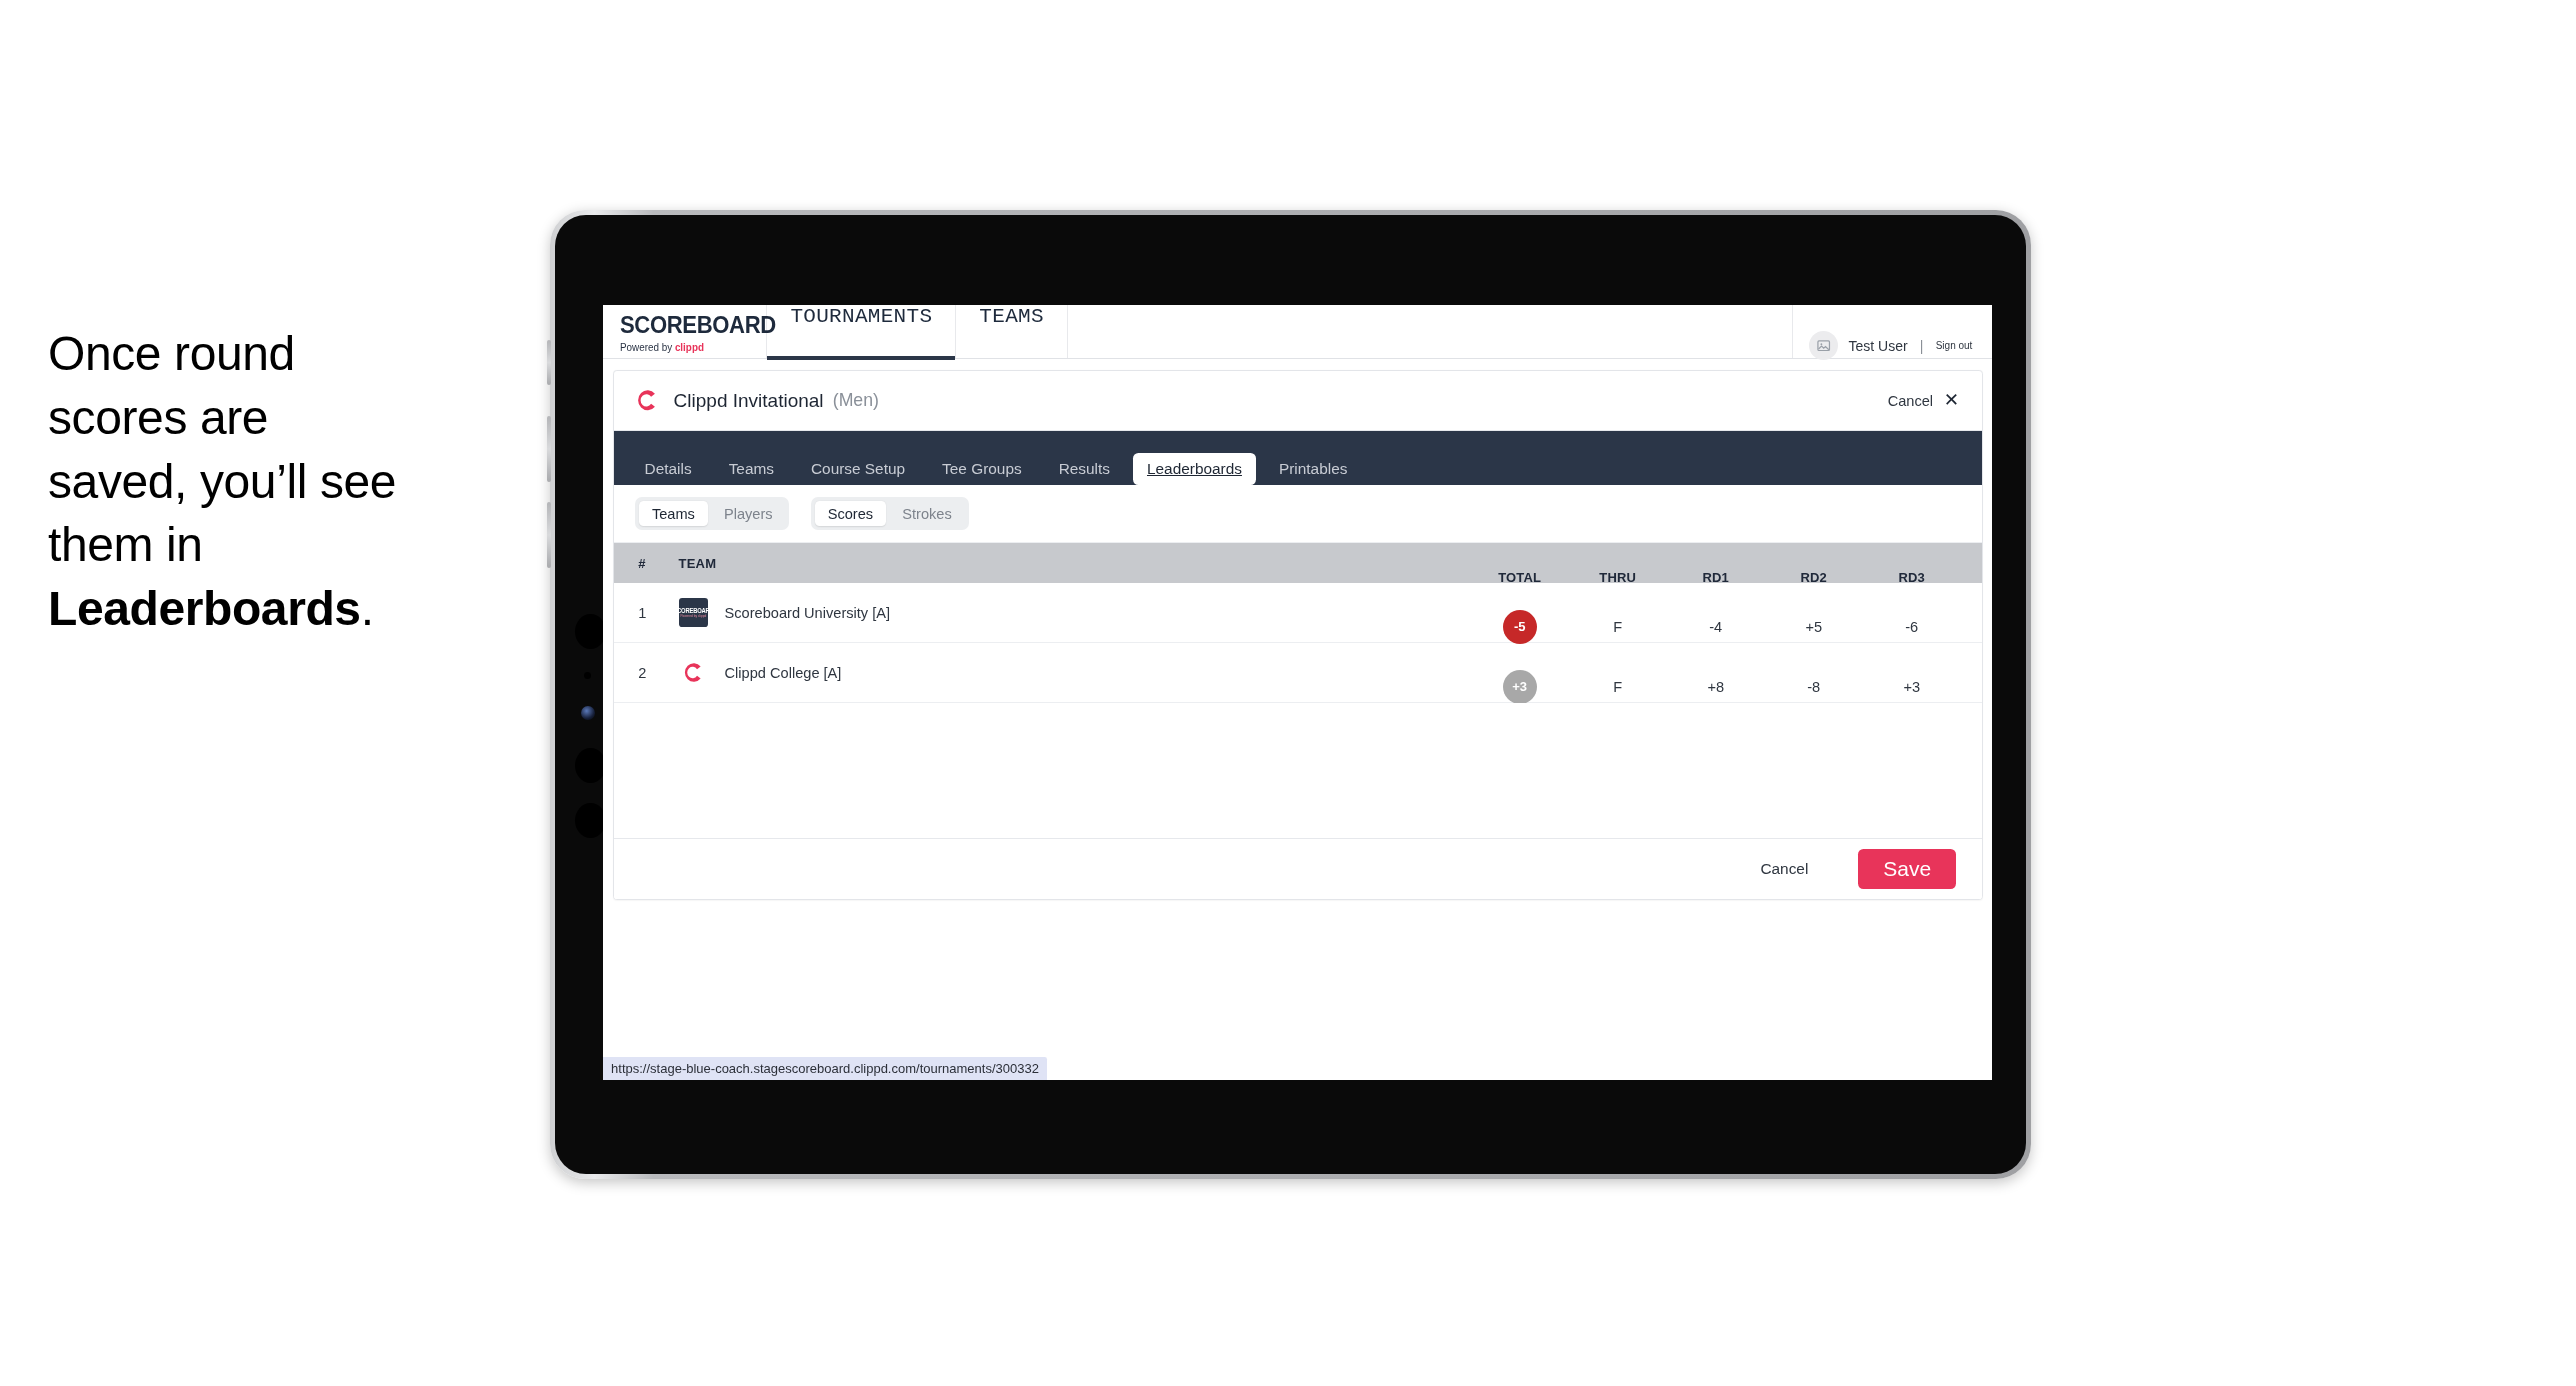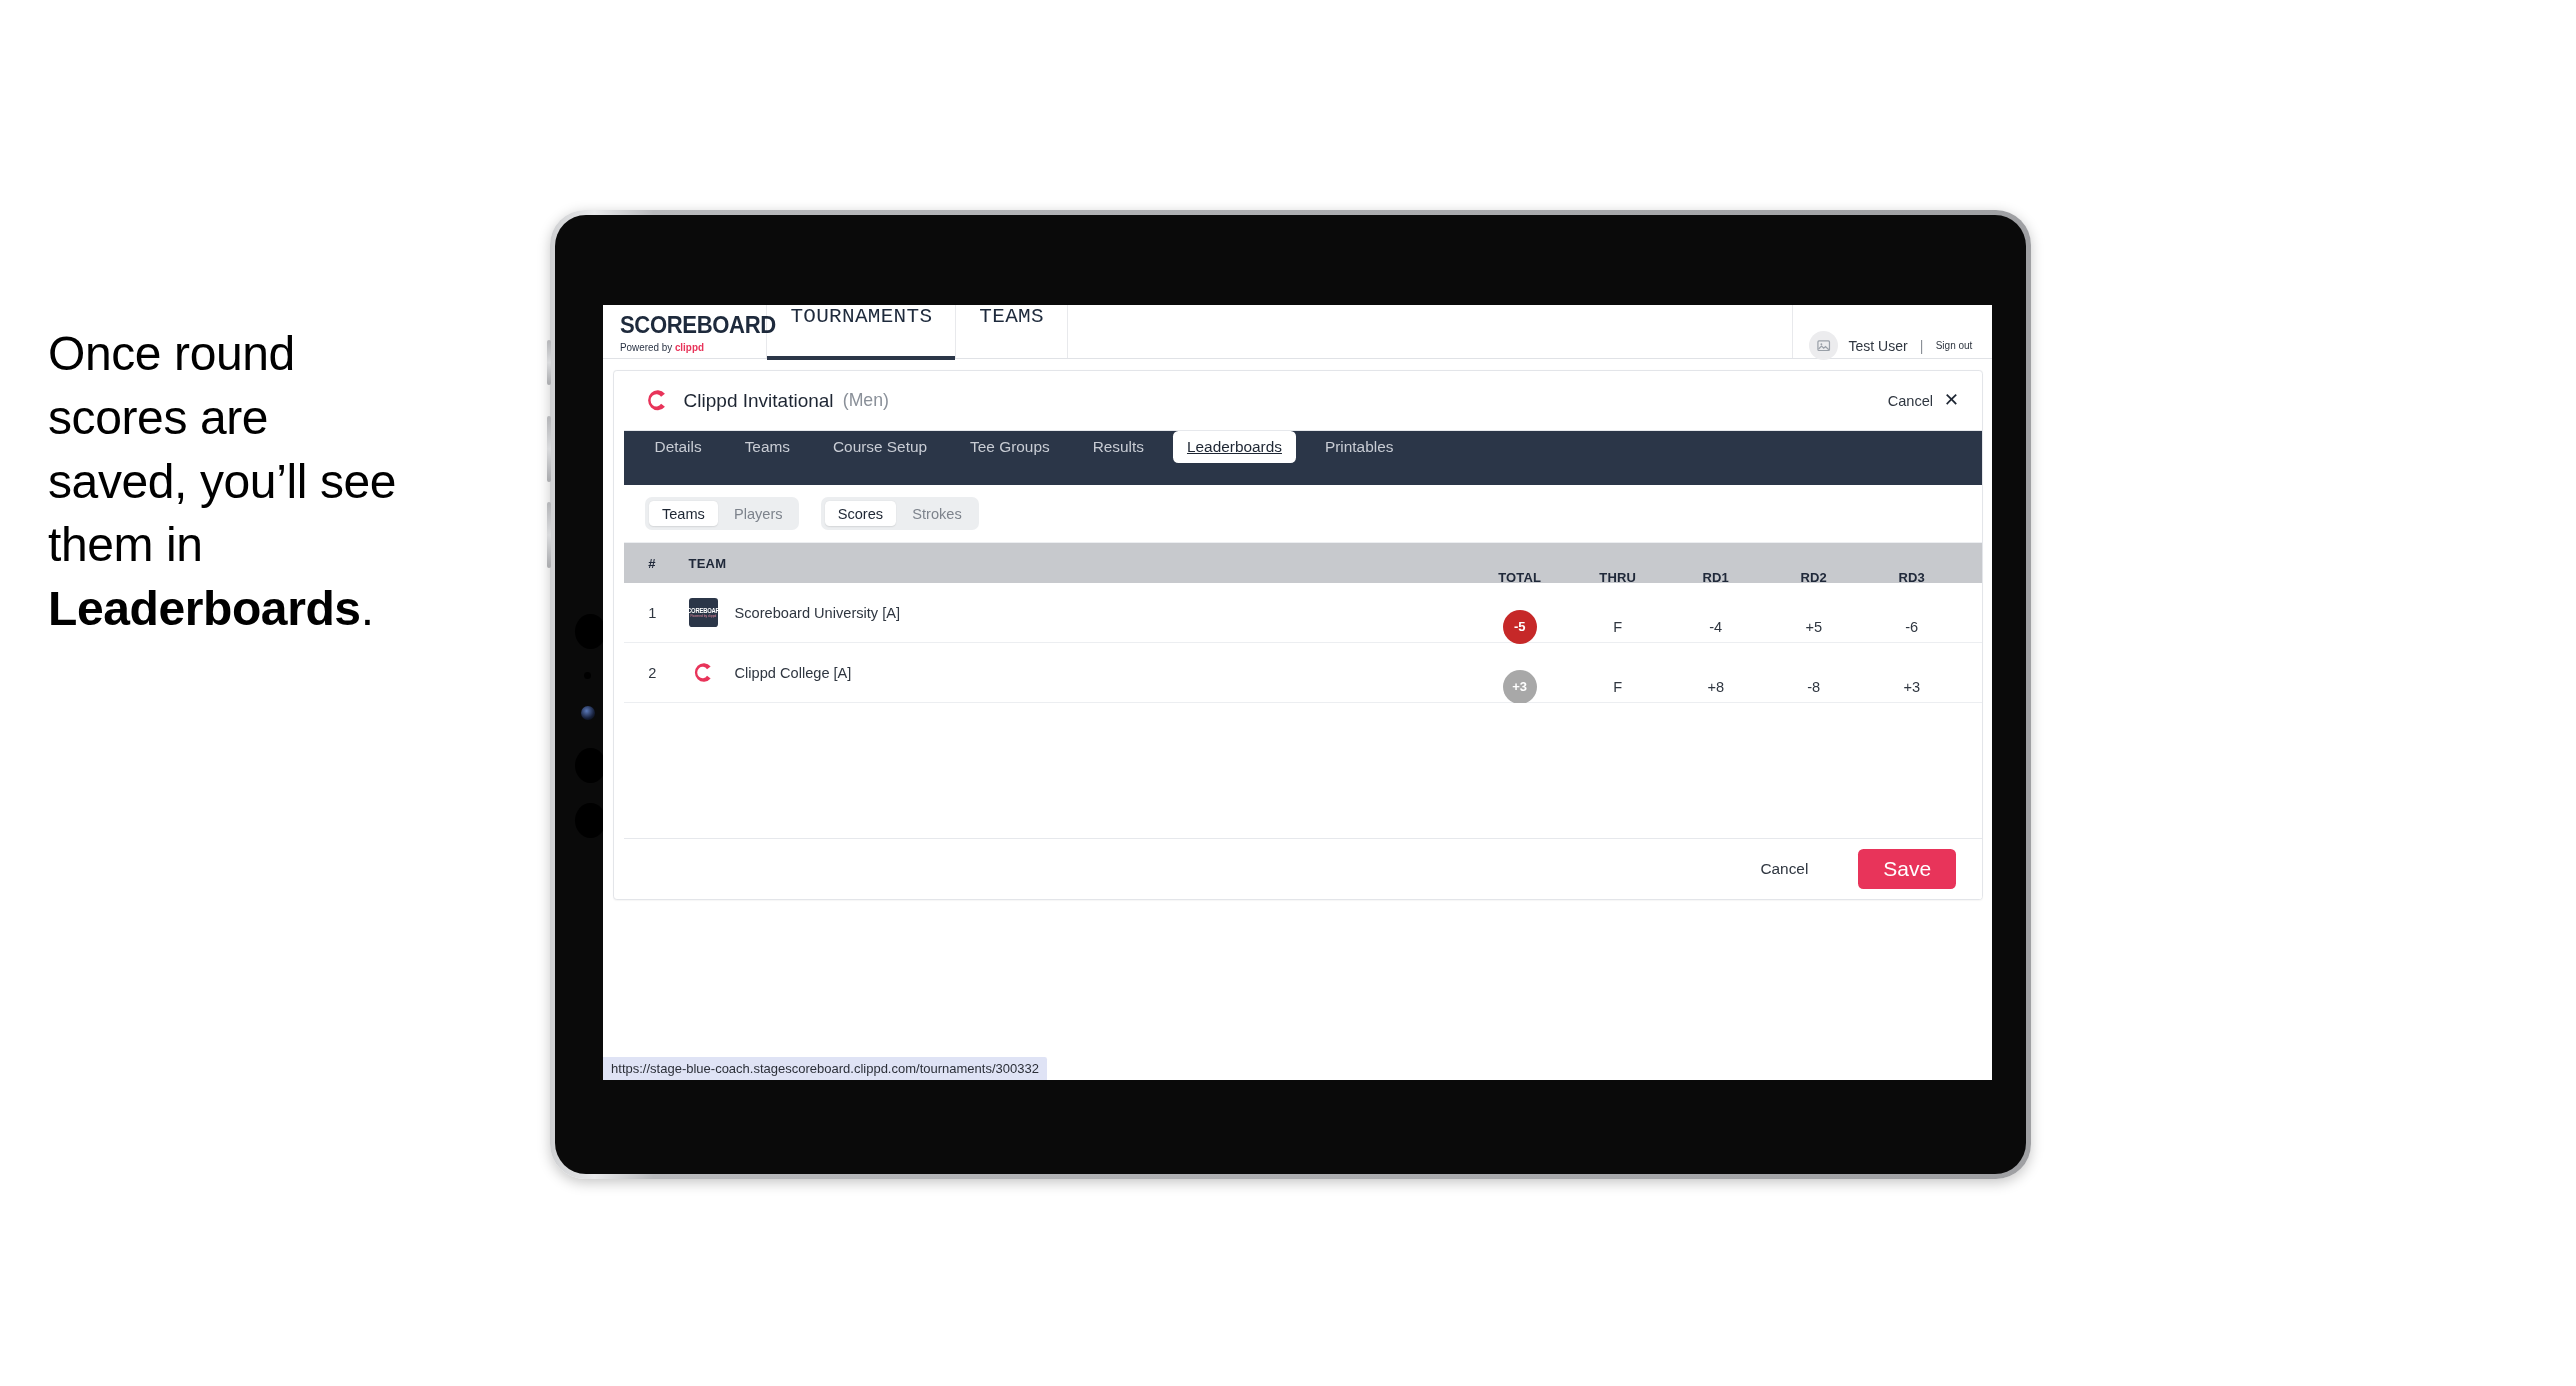--- a/index.html
+++ b/index.html
@@ -163,21 +163,20 @@
   #card {
     margin: 10.7px 9.2px 0 9.2px;
     background: #ffffff;
     border: 0.8px solid #e3e5e9;
     border-radius: 3.8px;
     height: 530px;
     display: flex;
     flex-direction: column;
     overflow: hidden;
     box-shadow: 0 0.8px 1.5px rgba(0,0,0,0.04);
-    padding-left: 10px;
   }
 
   
   #tourney-head {
     height: 60px;
     display: flex;
     align-items: center;
     padding: 0 23px 0 20px;
     border-bottom: 0.8px solid #e6e8ec;
   }
@@ -194,23 +193,23 @@
     font-size: 14.6px; color: #2f3640;
     cursor: pointer;
   }
   #tourney-cancel .x { font-size: 18.4px; color: #1e2633; line-height: 1; }
 
   
   #subnav {
     height: 54px;
     background: #2b3648;
     display: flex;
-    align-items: flex-start;
+    align-items: flex-end;
     padding: 0 17px;
-    gap: 15px;
+    gap: 9px;
   }
   .subnav-item {
     padding: 7px 14px;
     font-size: 15.4px;
     color: #c8ccd4;
     border-radius: 5.4px;
     cursor: pointer;
     white-space: nowrap;
   }
   .subnav-item.active {

